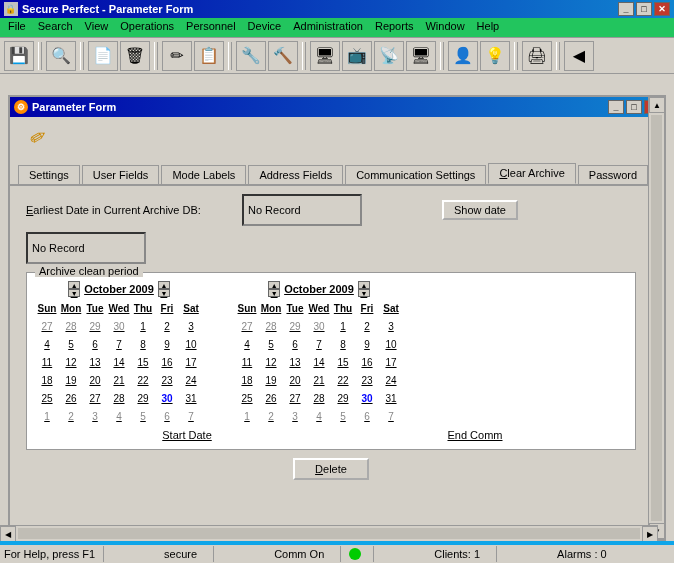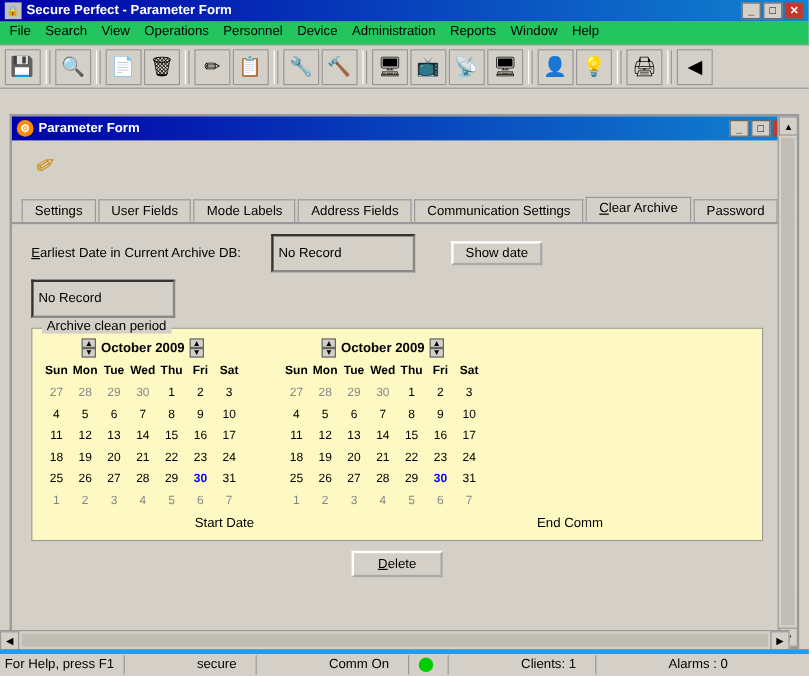--- a/index.html
+++ b/index.html
@@ -33,27 +33,27 @@
     .tab { padding: 3px 10px; background: #d4d0c8; border: 1px solid #999; border-bottom: none; cursor: pointer; font-size: 11px; margin-right: 2px; }
     .tab.active { background: #d4d0c8; padding-bottom: 4px; border-bottom: 1px solid #d4d0c8; z-index: 1; }
     
     
     .content-area { padding: 8px; background: #d4d0c8; position: relative; }
     
     
     .pencil-icon { font-size: 20px; color: #cc8800; transform: rotate(-30deg); display: inline-block; margin: 4px 0 8px 8px; }
     
     
-    .field-row { display: flex; align-items: center; margin-bottom: 6px; padding: 0 8px; }
+    .field-row { display: flex; align-items: center; margin-bottom: 6px; padding: 0 8px; gap: 16px; }
     .field-label { width: 200px; font-size: 11px; }
     .field-input { width: 120px; height: 32px; border: 2px inset #999; background: white; padding: 1px 4px; font-size: 11px; }
     .show-date-btn { margin-left: 8px; padding: 2px 10px; background: #d4d0c8; border: 2px outset #fff; font-size: 11px; cursor: pointer; }
     
     
-    .calendar-group { margin: 8px; border: 1px solid #999; padding: 8px; background: #fef9c3; position: relative; }
+    .calendar-group { margin: 8px; border: 1px solid #999; padding: 8px; background: #ffffff; position: relative; text-decoration: underline; }
     .calendar-group-label { position: absolute; top: -8px; left: 8px; background: #d4d0c8; padding: 0 4px; font-size: 11px; }
     .calendars-row { display: flex; gap: 16px; }
     
     
     .calendar { font-size: 11px; }
     .cal-header { display: flex; align-items: center; justify-content: center; font-weight: bold; font-size: 11px; margin-bottom: 2px; gap: 4px; }
     .cal-nav { display: flex; flex-direction: column; }
     .cal-nav-btn { width: 12px; height: 8px; background: #d4d0c8; border: 1px solid #666; cursor: pointer; display: flex; align-items: center; justify-content: center; font-size: 7px; line-height: 1; }
     .cal-grid { border-collapse: collapse; }
     .cal-grid th, .cal-grid td { width: 24px; height: 18px; text-align: center; font-size: 10px; }
@@ -167,21 +167,21 @@
     <div class="tab">Communication Settings</div>
     <div class="tab active"><u>C</u>lear Archive</div>
     <div class="tab">Password</div>
   </div>
 
   <div class="content-area" style="padding-right: 20px;">
 
     <div class="field-row">
       <span class="field-label"><u>E</u>arliest Date in Current Archive DB:</span>
       <input class="field-input" value="No Record" readonly="" style="background: rgb(212, 208, 200); border: 2px inset rgb(136, 136, 136);">
-      <button class="show-date-btn" style="margin-left: 30px;">Show date</button>
+      <button class="show-date-btn" style="margin-left: 64px;">Show date</button>
     </div>
     <div class="field-row">
       <input class="field-input" value="No Record" readonly="" style="background: rgb(212, 208, 200); border: 2px inset rgb(136, 136, 136);">
     </div>
 
     <div class="calendar-group">
       <span class="calendar-group-label">Archive clean period</span>
       <div class="calendars-row">
 
         <div class="calendar">

